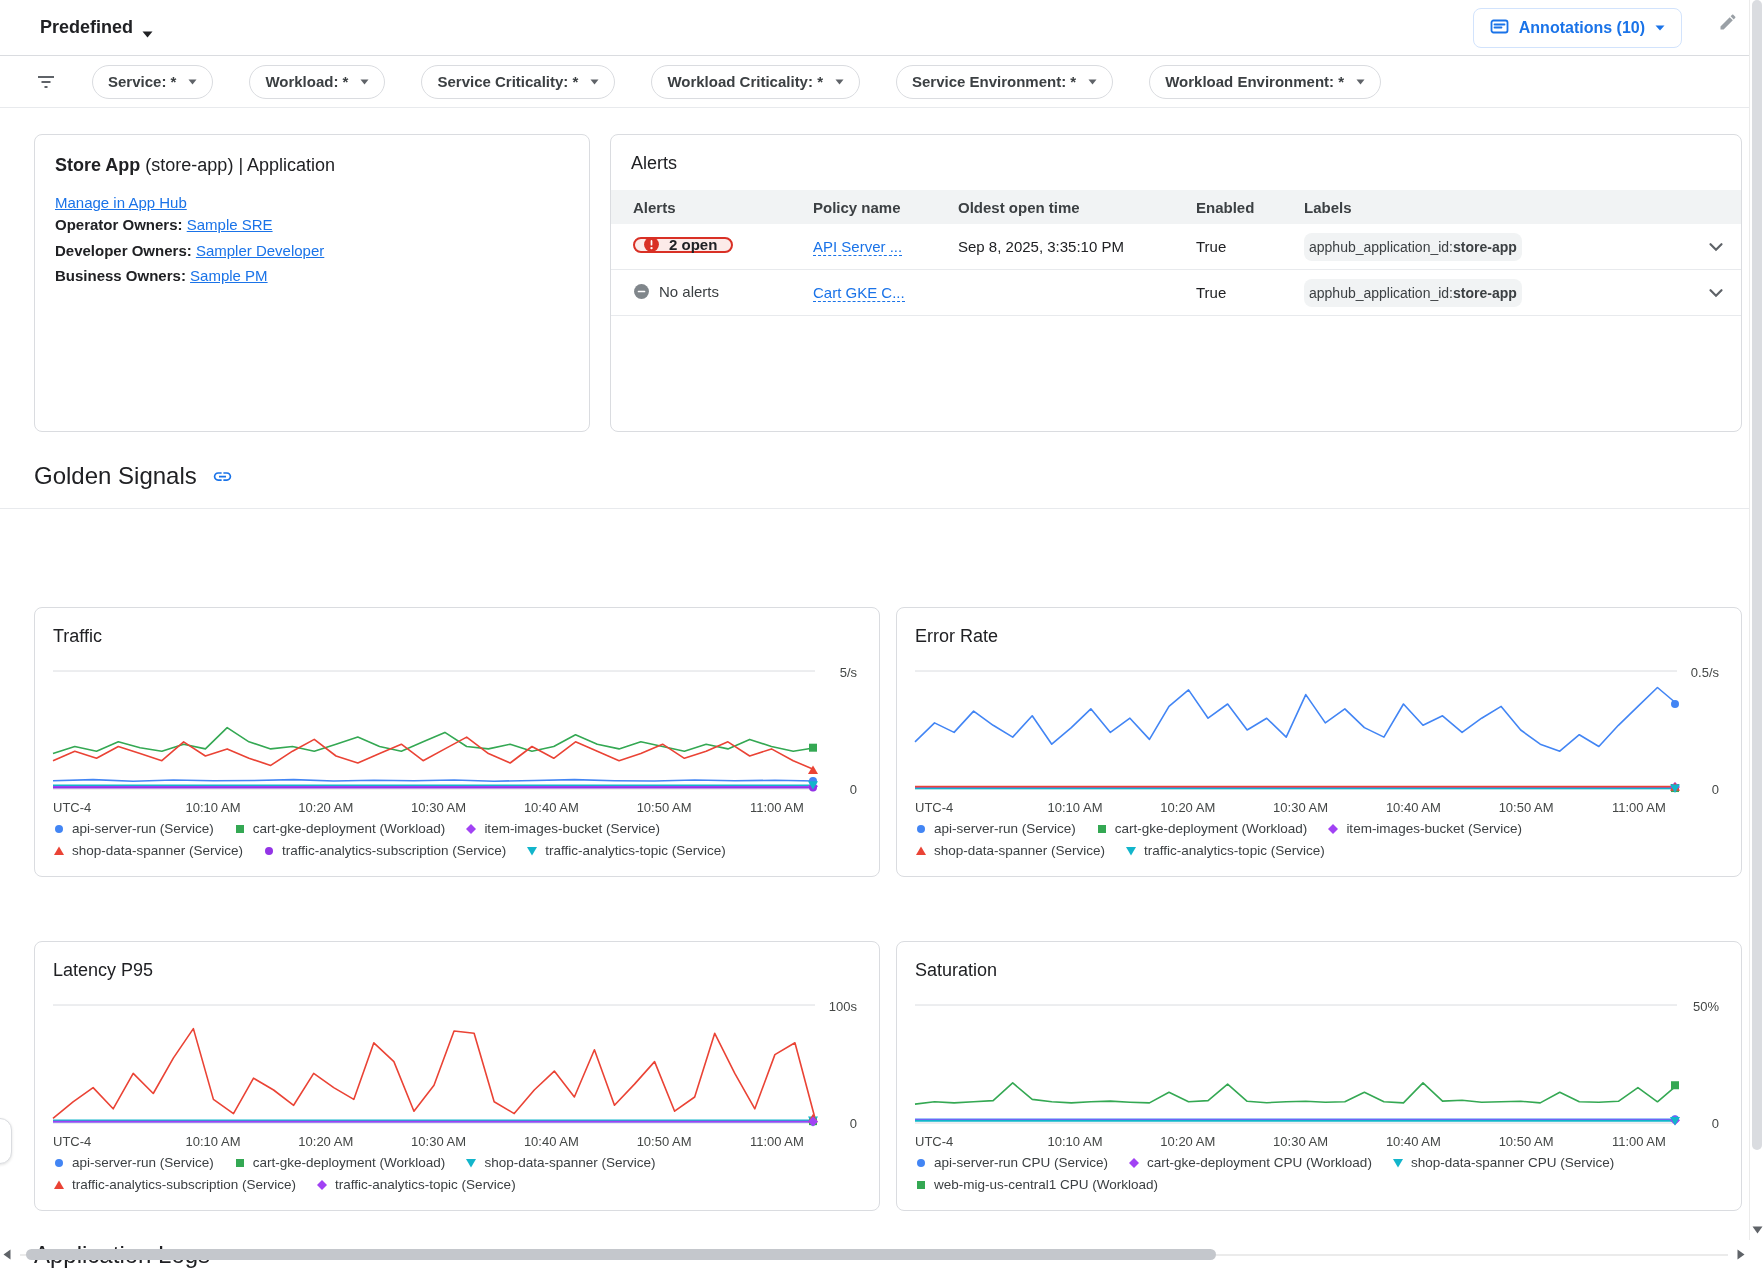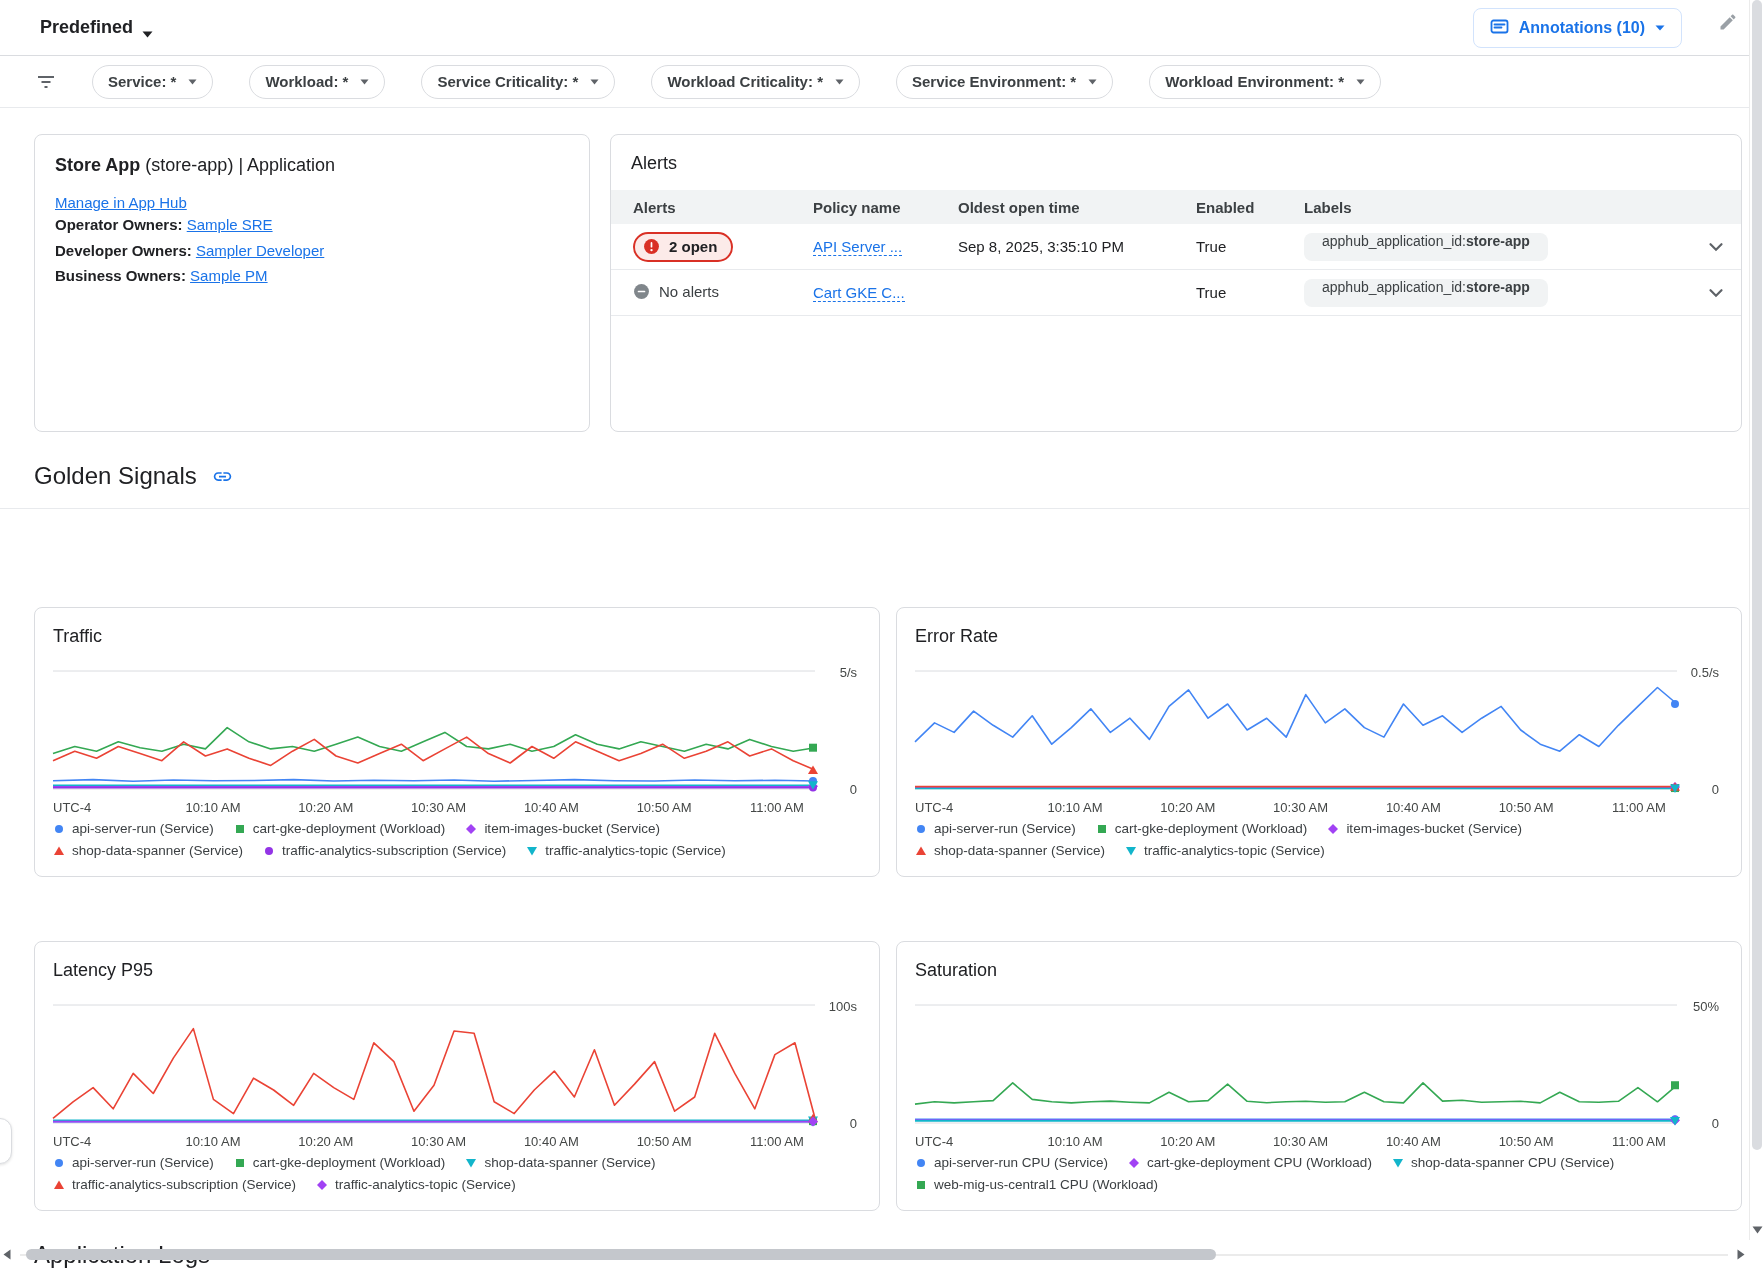--- a/index.html
+++ b/index.html
@@ -40,25 +40,25 @@
   .owner-line { font-size: 15px; line-height: 1.7; }
   .meta-line b, .owner-line b { font-weight: bold; }
 
   .alerts-card { flex: 1; height: 298px; padding-top: 18px; overflow: hidden; }
   .alerts-title { font-size: 18px; padding: 0 20px; }
   .tbl { margin-top: 16px; font-size: 15px; }
   .tbl-head, .tbl-row { display: grid; grid-template-columns: 180px 145px 238px 108px 1fr 58px;
     align-items: center; padding: 0 6px 0 22px; }
   .tbl-head { height: 34px; background: #f1f3f4; font-weight: bold; color: #3c4043; }
   .tbl-row { height: 46px; border-bottom: 1px solid #e8eaed; }
-  .open-badge { display: inline-flex; align-items: center; gap: 9px; height: 30px; padding: 0 14px 0 8px;
+  .open-badge { display: inline-flex; align-items: center; gap: 9px; height: 16px; padding: 0 14px 0 8px;
     border: 2px solid #d93025; border-radius: 16px; background: #fcebe9; font-weight: bold; cursor: pointer; }
   .noalert { display: inline-flex; align-items: center; gap: 9px; color: #3c4043; }
   .policy-link { color: #1a73e8; cursor: pointer; border-bottom: 1px dashed #1a73e8; text-decoration: none; }
-  .label-chip { display: inline-flex; height: 28px; padding: 0 18px; border-radius: 8px;
+  .label-chip { display: inline-flex; align-items: center; height: 28px; padding: 0 5px; border-radius: 8px;
     background: #f1f3f4; font-size: 14px; color: #3c4043; white-space: nowrap; }
   .label-chip b { font-weight: bold; }
   .chev-cell { display: flex; justify-content: flex-end; padding-right: 8px; }
 
   
   .section-header { display: flex; align-items: center; gap: 15px; margin-top: 30px; }
   .section-header h2 { margin: 0; font-size: 24px; font-weight: normal; color: #202124; }
   .section-divider { border-bottom: 1px solid #e8eaed; margin: 18px -22px 0 -34px; }
 
   

